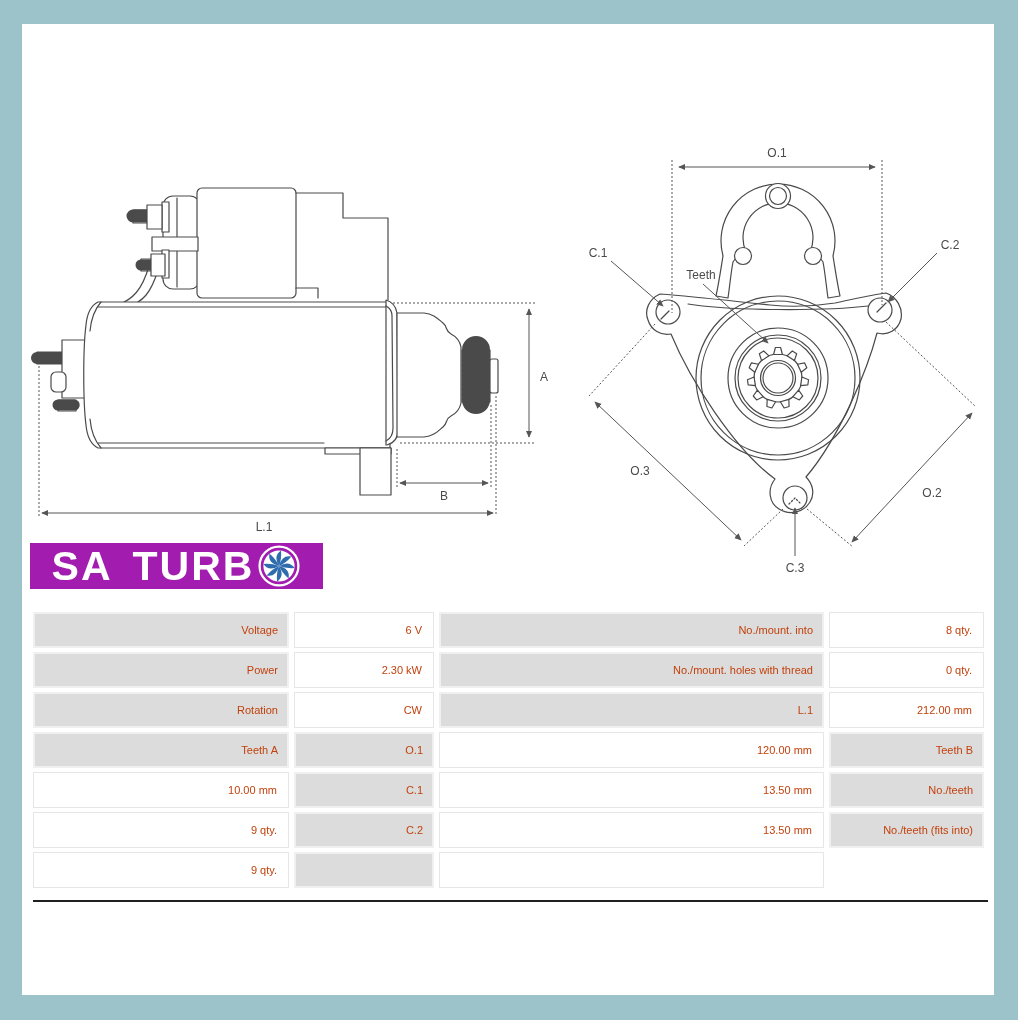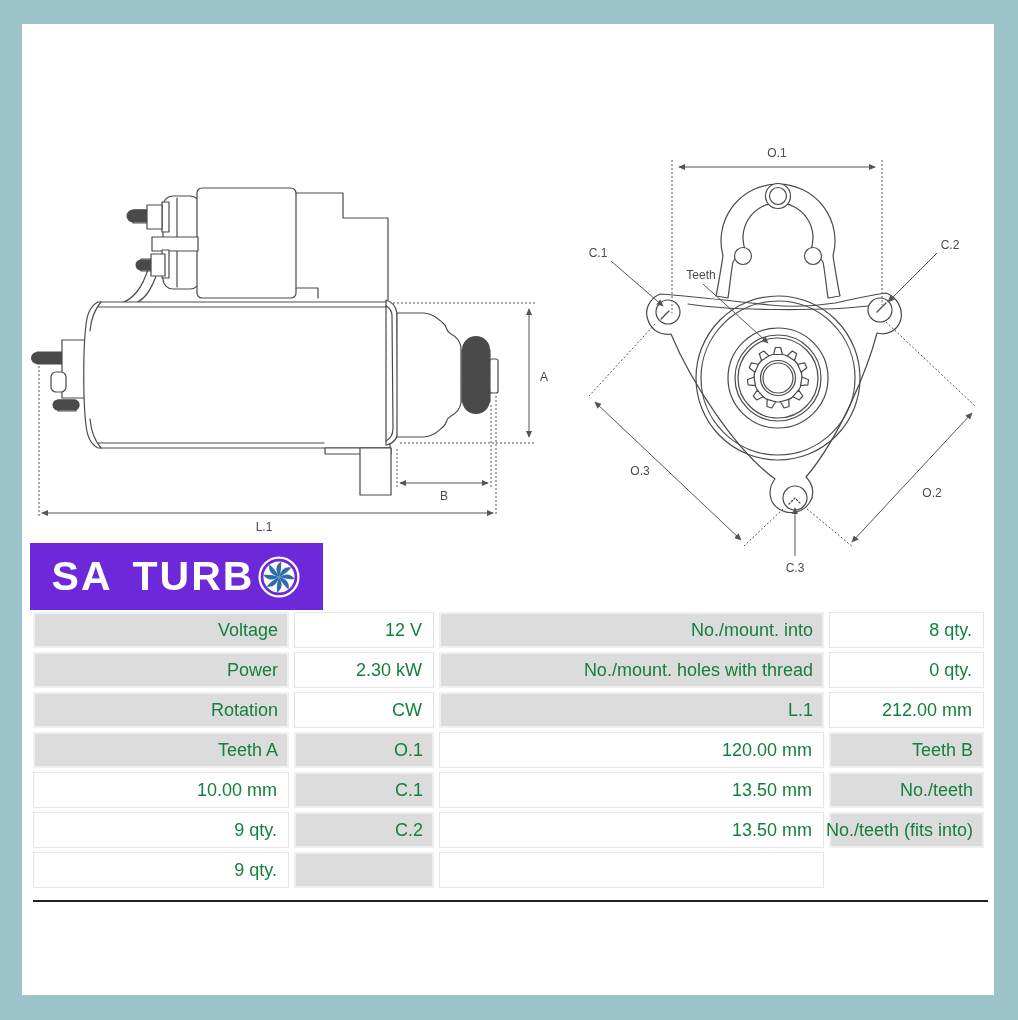--- a/index.html
+++ b/index.html
@@ -10,39 +10,39 @@
     position:relative;overflow:hidden;
   }
   .panel{
     position:absolute;left:22px;top:24px;width:972px;height:971px;
     background:#ffffff;
   }
   .side-view{position:absolute;left:8px;top:126px;width:530px;height:390px;}
   .front-view{position:absolute;left:553px;top:106px;width:415px;height:455px;}
   .dim-text{font-family:"Liberation Sans",sans-serif;font-size:12px;fill:#4a4a4a;}
   .logo{
-    position:absolute;left:8px;top:519px;width:293px;height:67px;
-    background:#6d28d9;display:flex;align-items:center;justify-content:center;
+    position:absolute;left:8px;top:519px;width:293px;height:46px;
+    background:#a21caf;display:flex;align-items:center;justify-content:center;
   }
   .logo-text{
     color:#fff;font-weight:bold;font-size:41px;letter-spacing:2px;
     display:flex;align-items:center;
   }
   .logo-sa{margin-right:20px;}
   .logo-fan{width:44px;height:44px;margin-left:3px;}
   .spec-table{
     position:absolute;left:11px;top:588px;width:952px;
     display:grid;
     grid-template-columns:256px 140px 385px 155px;
     grid-auto-rows:36px;
     column-gap:5px;row-gap:4px;
   }
   .tl,.tv{
     box-sizing:border-box;display:flex;align-items:center;justify-content:flex-end;
-    font-size:18px;color:#15803d;white-space:nowrap;text-align:right;
+    font-size:11px;color:#c2410c;white-space:nowrap;text-align:right;
   }
   .tl{background:#dcdcdc;border:2px solid #f0f0f0;padding-right:9px;}
   .tv{background:#ffffff;border:1px solid #e6e6e6;padding-right:11px;}
   .rule{
     position:absolute;left:11px;top:876px;width:955px;height:2px;background:#1f1f1f;
   }
 </style>
 </head>
 <body>
 
@@ -210,21 +210,21 @@
           <use href="#blade" transform="rotate(225)"></use>
           <use href="#blade" transform="rotate(270)"></use>
           <use href="#blade" transform="rotate(315)"></use>
         </g>
       </svg>
     </div>
   </div>
 
   <div class="spec-table">
     <div class="tl">Voltage</div>
-    <div class="tv">12 V</div>
+    <div class="tv">6 V</div>
     <div class="tl">No./mount. into</div>
     <div class="tv">8 qty.</div>
 
     <div class="tl">Power</div>
     <div class="tv">2.30 kW</div>
     <div class="tl">No./mount. holes with thread</div>
     <div class="tv">0 qty.</div>
 
     <div class="tl">Rotation</div>
     <div class="tv">CW</div>

